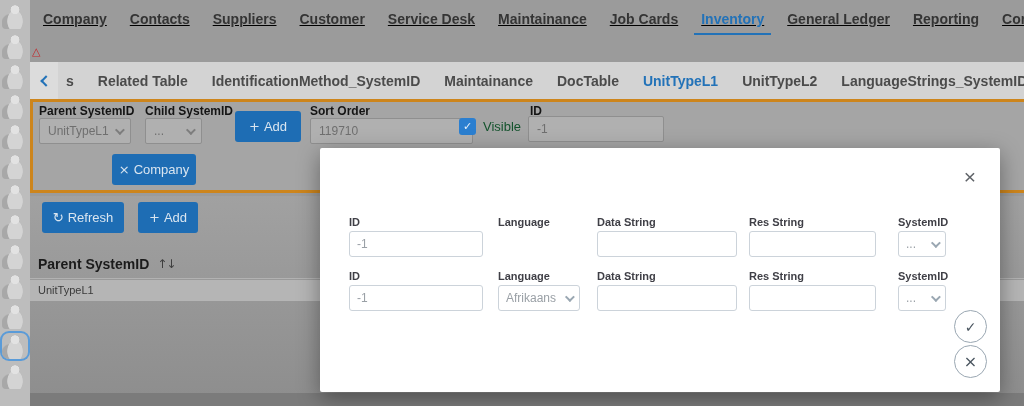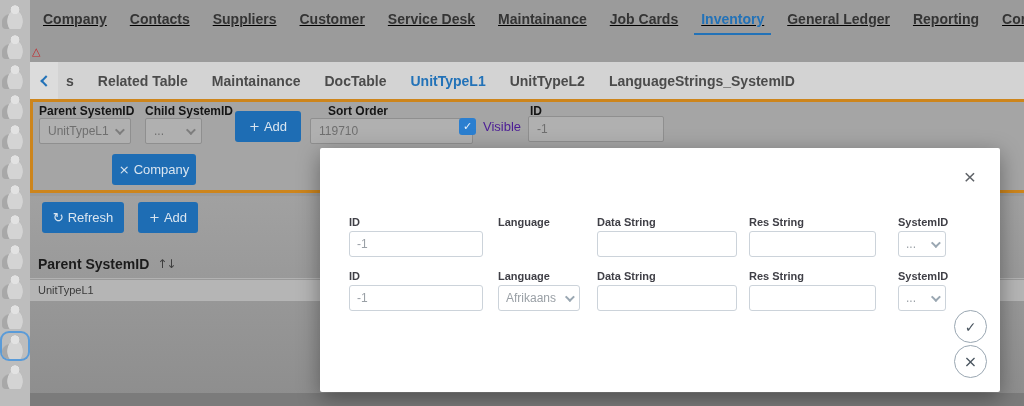--- a/index.html
+++ b/index.html
@@ -41,21 +41,21 @@
     font-size:12px; color:#6f6f6f; }
   .sel { display:flex; align-items:center; justify-content:space-between; padding:0 8px; }
   .chev-down { width:7px; height:7px; border-right:2px solid #7d7d7d; border-bottom:2px solid #7d7d7d; transform:rotate(45deg) translateY(-2px); }
   .inp { padding:0 8px; font-family:inherit; }
   input.inp { outline:none; }
   .btn { position:absolute; background:#1e6db4; color:#d9e5f0; border:none; border-radius:3px;
     display:inline-flex; align-items:center; justify-content:center; gap:4px; font-size:13px; font-family:inherit; cursor:pointer; }
   .btn .ic { font-family:"DejaVu Sans",sans-serif; font-size:13px; line-height:1; }
   .checkbox { position:absolute; width:17px; height:17px; background:#2b7fd0; border-radius:3px;
     display:flex; align-items:center; justify-content:center; color:#e8f1fa; font-size:11px; font-family:"DejaVu Sans",sans-serif; }
-  .visible-label { position:absolute; font-size:13px; color:#4c1d95; }
+  .visible-label { position:absolute; font-size:13px; color:#14532d; }
 
   
   .content { position:absolute; left:30px; top:196px; right:0; bottom:0; background:linear-gradient(#a1a1a1,#8d8d8d); }
   .tbl-header { position:absolute; left:8px; top:60px; display:flex; align-items:center; gap:8px; }
   .tbl-header-label { font-size:14px; font-weight:700; color:#1b1b1b; }
   .sort-ic { font-family:"DejaVu Sans",sans-serif; font-size:12px; color:#3f3f3f; letter-spacing:-1px; }
   .hdr-line { position:absolute; left:0; right:0; top:82px; height:1px; background:#b2b2b2; }
   .trow { position:absolute; left:0; right:0; top:84px; height:21px; background:#b5b5b5; font-size:11px; color:#3a3a3a;
     line-height:21px; padding-left:8px; }
   .bottom-strip { position:absolute; left:0; right:0; bottom:0; height:13px; background:#7b7b7b; }
@@ -113,20 +113,21 @@
     </div>
     <span class="warn">△</span>
   </div>
 
   <div class="tabbar">
     <div class="back-btn">
       <span class="chev-left"></span>
     </div>
     <span class="tab clipped">s</span>
     <span class="tab">Related Table</span>
+    <span class="tab">IdentificationMethod_SystemID</span>
     <span class="tab">Maintainance</span>
     <span class="tab">DocTable</span>
     <span class="tab active">UnitTypeL1</span>
     <span class="tab">UnitTypeL2</span>
     <span class="tab">LanguageStrings_SystemID</span>
 
   </div>
 
   <div class="form-panel">
     <span class="flabel" style="left:6px; top:2px;">Parent SystemID</span>
@@ -139,21 +140,21 @@
     <div class="sel" style="left:112px; top:16px; width:57px;">
       <span>...</span>
       <span class="chev-down"></span>
     </div>
 
     <button class="btn" style="left:202px; top:9px; width:66px; height:31px;">
       <span class="ic">+</span>
         <span>Add</span>
     </button>
 
-    <span class="flabel" style="left:295px; top:2px;">Sort Order</span>
+    <span class="flabel" style="left:277px; top:2px;">Sort Order</span>
     <input class="inp" style="left: 277px; top: 16px; width: 163px;" value="119710">
 
     <div class="checkbox" style="left:426px; top:16px;">
       <span>✓</span>
     </div>
     <span class="visible-label" style="left:450px; top:17px;">Visible</span>
 
     <span class="flabel" style="left:497px; top:2px;">ID</span>
     <input class="inp" style="left: 495px; top: 14px; width: 136px;" value="-1">
 

